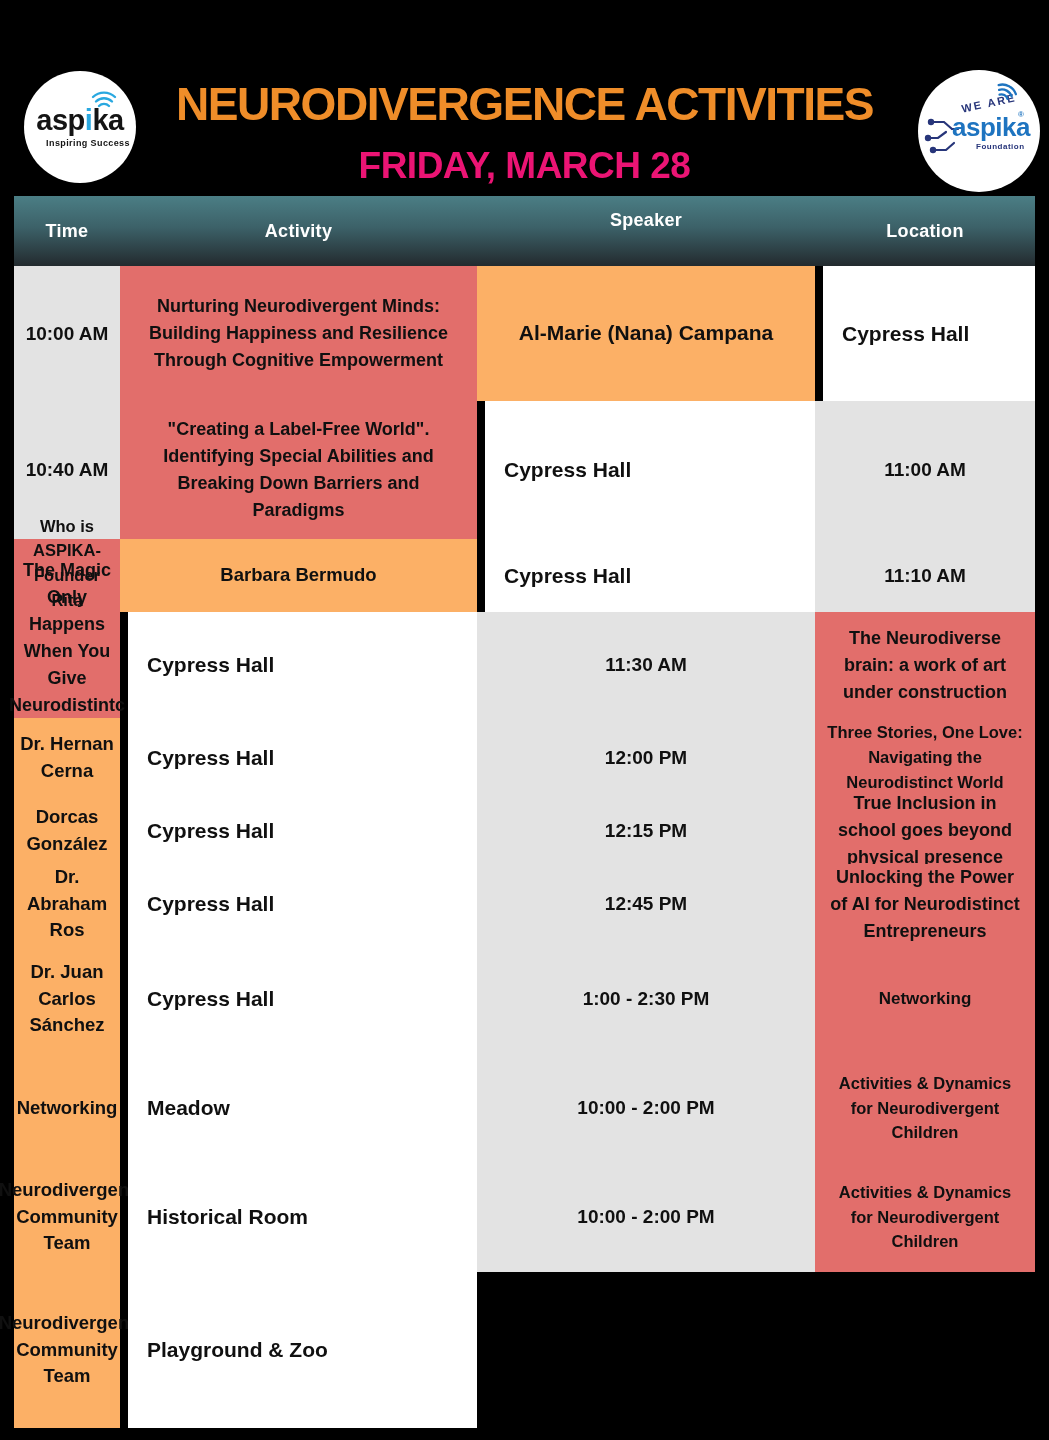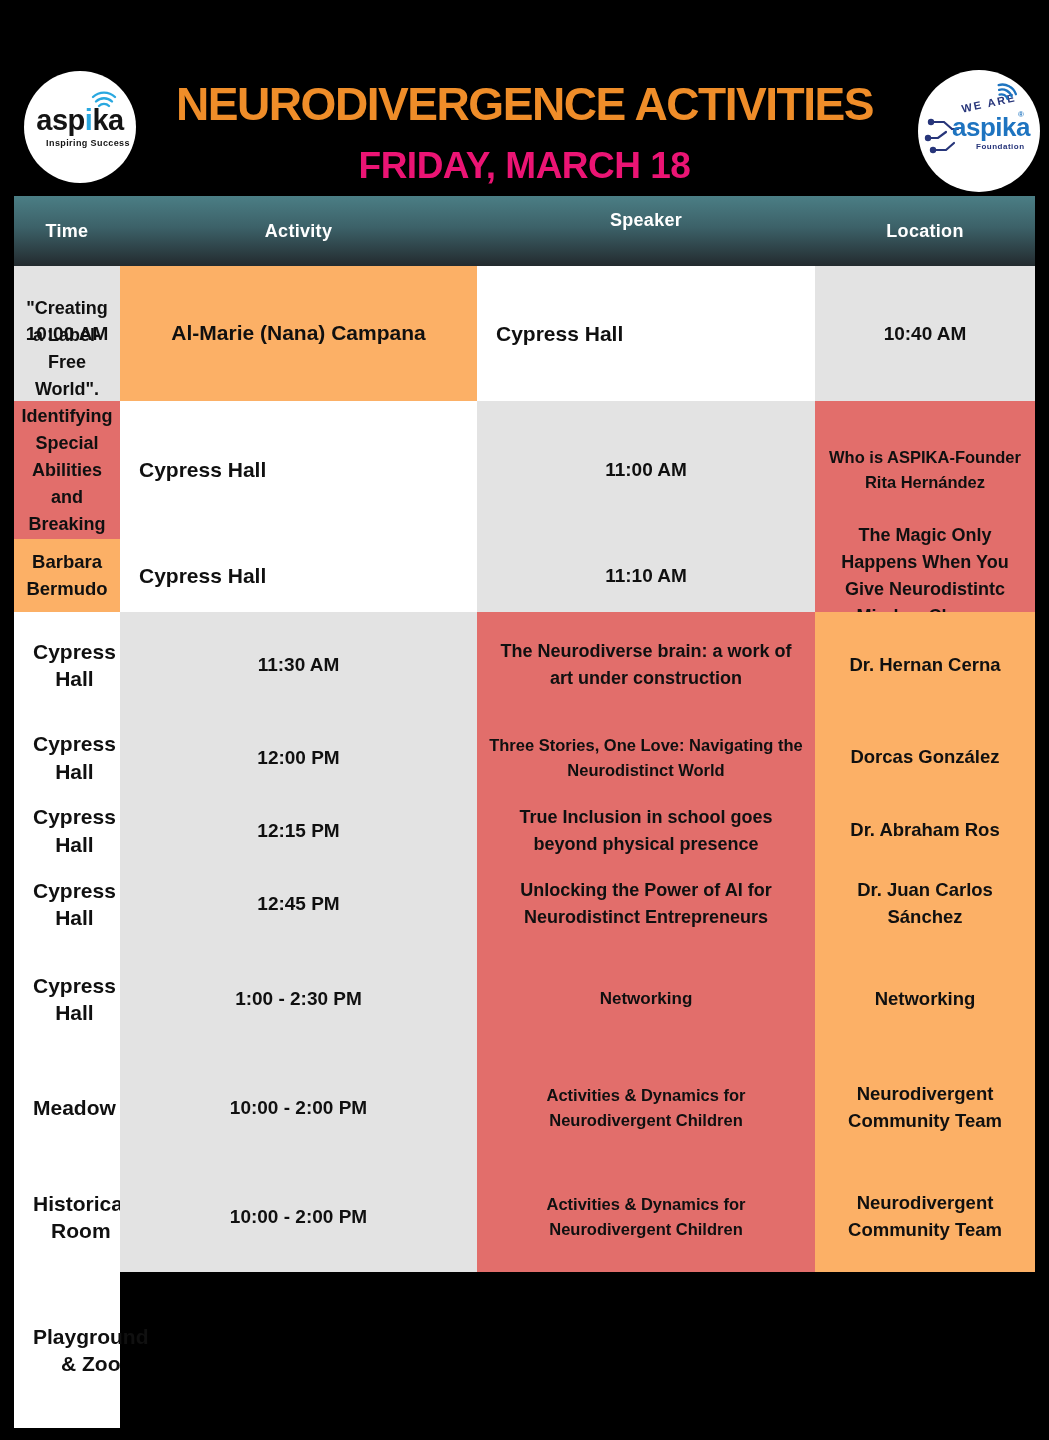--- a/index.html
+++ b/index.html
@@ -60,21 +60,21 @@
   }
   .head-speaker { padding-bottom:22px; }
   .time { background:#e3e3e3; font-size:19px; font-weight:700; padding:0 6px; line-height:1.45; }
   .activity { background:#e26e6b; font-size:18px; font-weight:700; padding:0 12px; line-height:1.5; }
   .activity.a-small { font-size:16.5px; }
   .activity.a-med { font-size:17px; }
   .speaker { background:#fcb066; font-size:18.5px; font-weight:700; padding:0 6px; line-height:1.45; }
   .speaker.s-large { font-size:21px; }
   .location {
     background:#fff; font-size:21px; font-weight:700;
-    justify-content:flex-start; text-align:center; padding:0 8px 0 19px; line-height:1.3;
+    justify-content:flex-start; text-align:center; padding:0 8px 0 19px; line-height:1.3;margin-left:8px;
   }
 </style>
 </head>
 <body>
 
 <div class="page">
 
   <div class="hero">
 
     <div class="logo-a">
@@ -84,21 +84,21 @@
           <path d="M8 15 a7 7 0 0 1 10 0" fill="none" stroke="#29a8e0" stroke-width="2.4" stroke-linecap="round"></path>
           <path d="M5 10.5 a11.5 11.5 0 0 1 16 0" fill="none" stroke="#29a8e0" stroke-width="2.4" stroke-linecap="round"></path>
           <path d="M2 6 a16 16 0 0 1 22 0" fill="none" stroke="#29a8e0" stroke-width="2.4" stroke-linecap="round"></path>
         </svg>
       </div>
       <div class="tagline-a">Inspiring Success</div>
     </div>
 
     <div class="titles">
       <div class="main-title">NEURODIVERGENCE ACTIVITIES</div>
-      <div class="sub-title">FRIDAY, MARCH 18</div>
+      <div class="sub-title">FRIDAY, MARCH 28</div>
     </div>
 
     <div class="logo-b">
       <svg class="circuit-b" width="36" height="40" viewBox="0 0 36 40">
         <g fill="none" stroke="#27357a" stroke-width="2.2" stroke-linecap="round">
           <path d="M10 6 L20 6 L28 13"></path>
           <path d="M4 22 L14 22 L22 16"></path>
           <path d="M12 34 L22 34 L30 27"></path>
           <path d="M28 13 L34 13"></path>
         </g>
@@ -121,20 +121,21 @@
   </div>
 
   <div class="schedule">
 
     <div class="cell head">Time</div>
     <div class="cell head">Activity</div>
     <div class="cell head head-speaker">Speaker</div>
     <div class="cell head">Location</div>
 
     <div class="cell time">10:00 AM</div>
+    <div class="cell activity">Nurturing Neurodivergent Minds: Building Happiness and Resilience Through Cognitive Empowerment</div>
     <div class="cell speaker s-large">Al-Marie (Nana) Campana</div>
     <div class="cell location">Cypress Hall</div>
 
     <div class="cell time">10:40 AM</div>
     <div class="cell activity">"Creating a Label-Free World". Identifying Special Abilities and Breaking Down Barriers and Paradigms</div>
     <div class="cell location">Cypress Hall</div>
 
     <div class="cell time">11:00 AM</div>
     <div class="cell activity a-small">Who is ASPIKA-Founder Rita Hernández</div>
     <div class="cell speaker">Barbara Bermudo</div>

